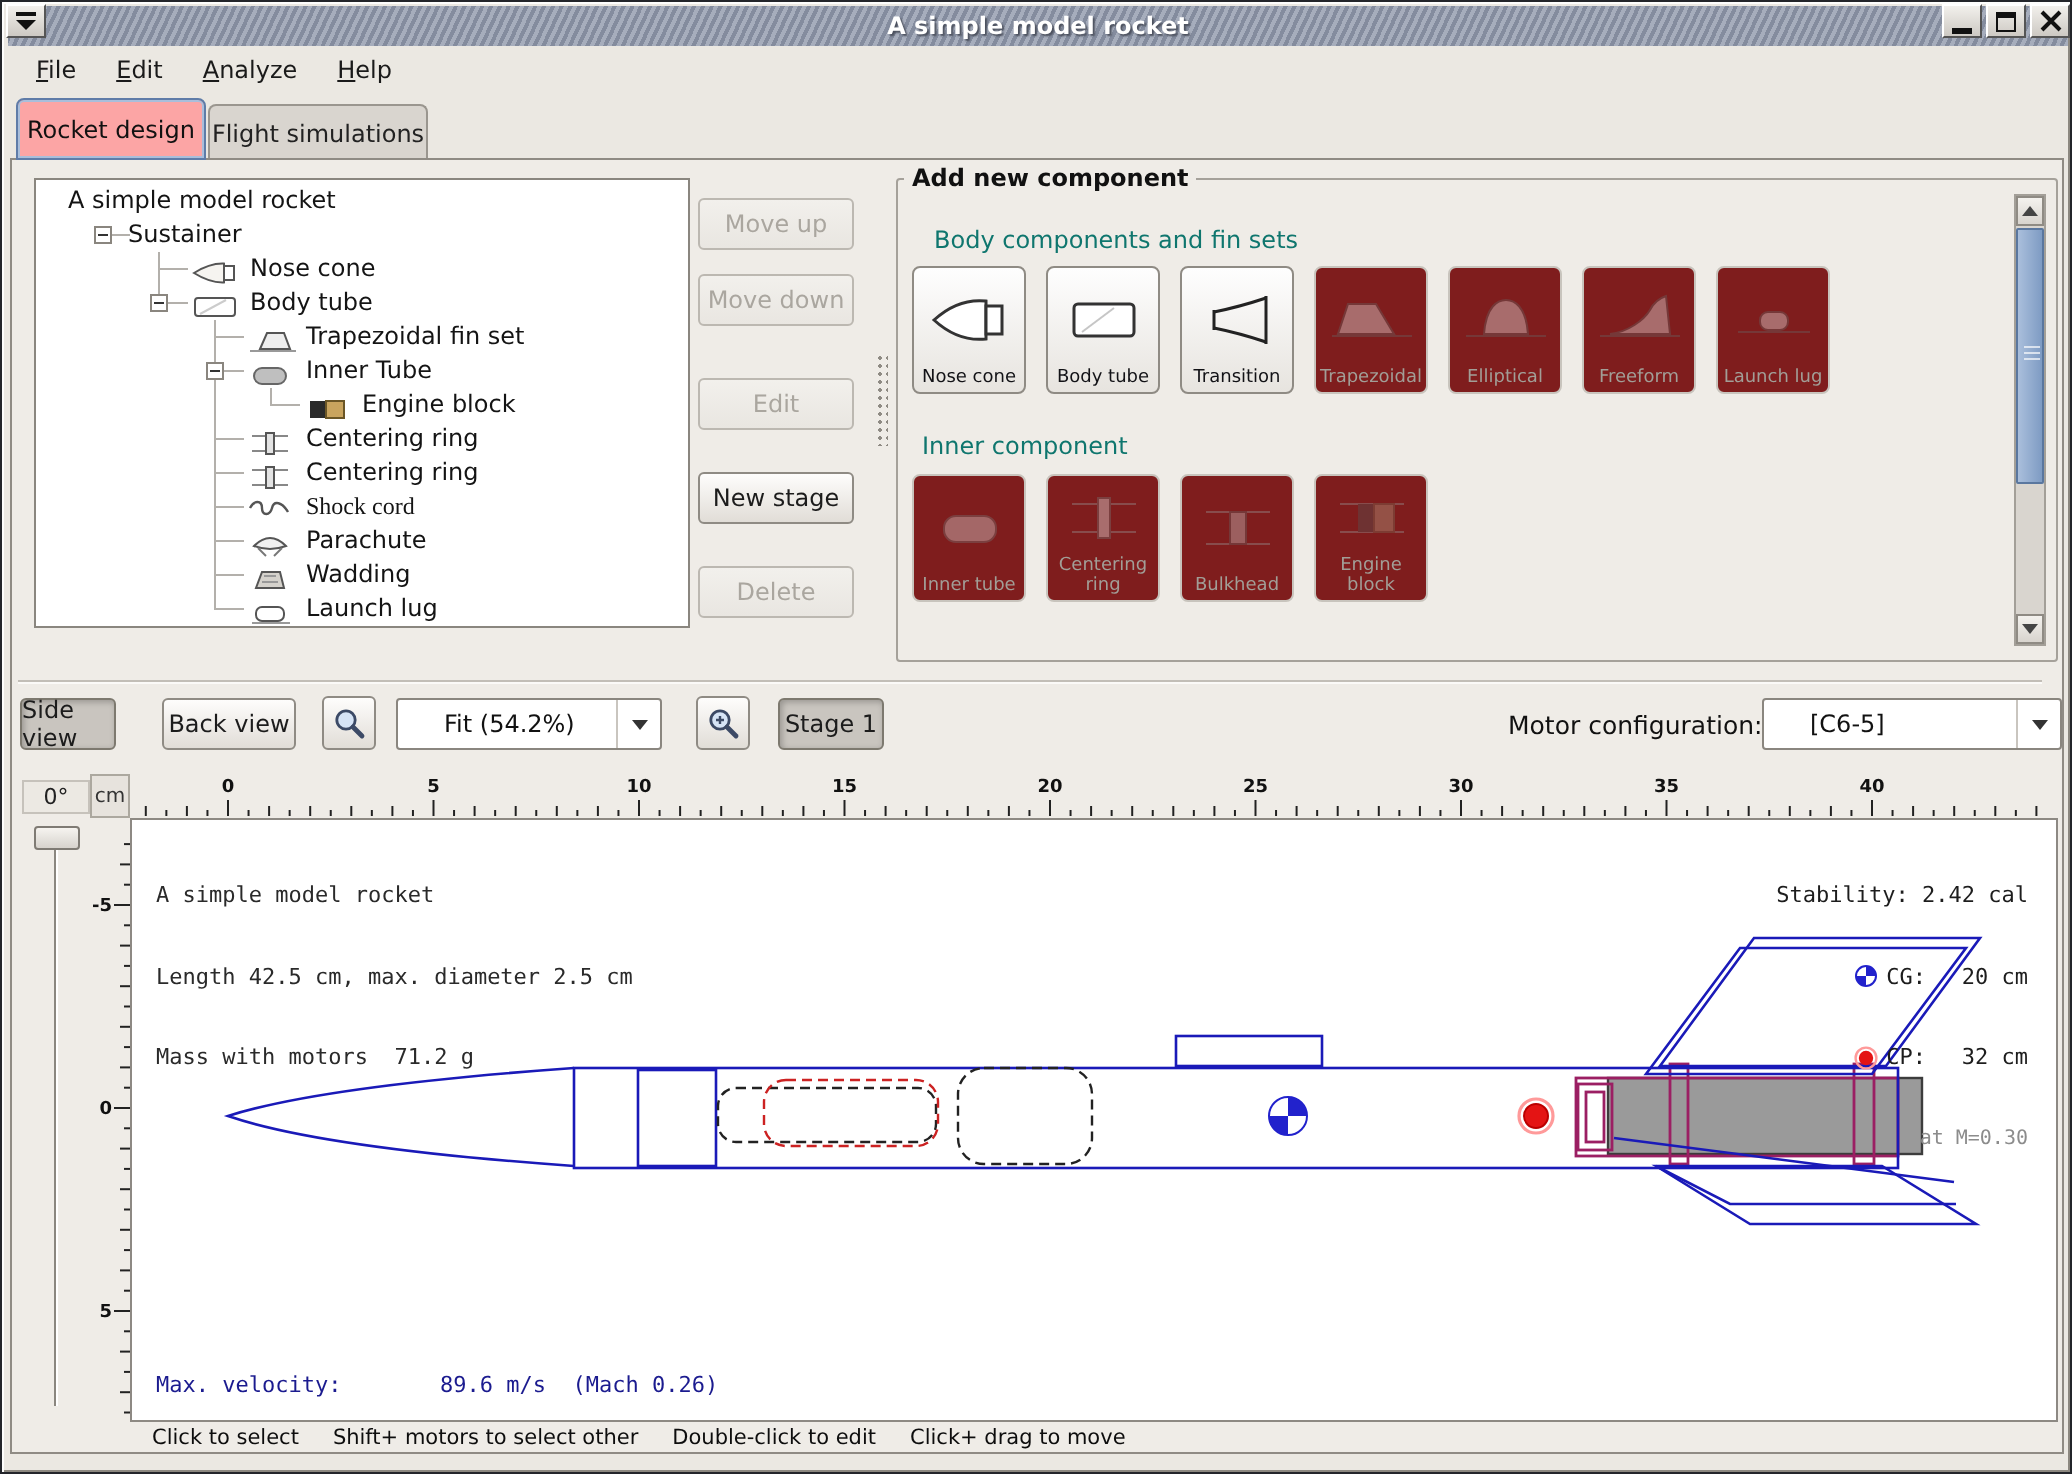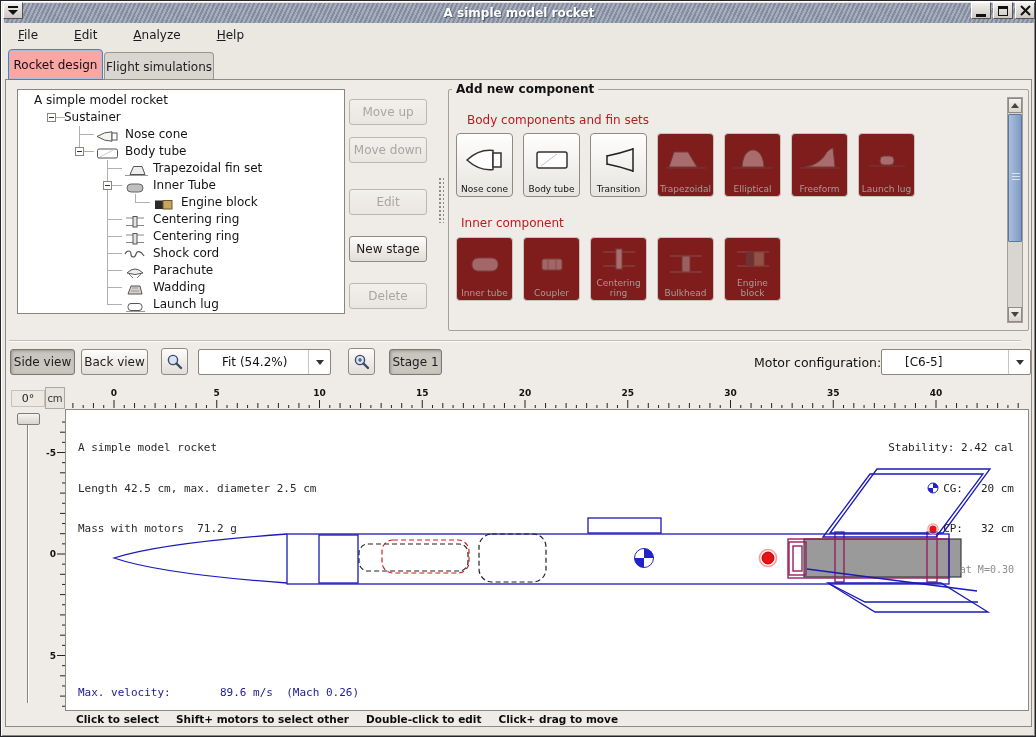--- a/index.html
+++ b/index.html
@@ -10,21 +10,21 @@
   #titlebar{position:absolute;left:3px;top:2px;width:1030px;height:20px;
     background:repeating-linear-gradient(115deg,#a6adbc 0 2px,#848c9e 2px 4px);
     display:flex;align-items:center}
   #title-text{position:absolute;left:0;right:0;text-align:center;color:#fff;font-size:12px;font-weight:bold;text-shadow:1px 1px 1px #4a4f5c}
   .tb-btn{width:20px;height:17px;background:linear-gradient(#f2f0ec,#cdc9c3);border:1px solid #555;border-top-color:#fff;border-left-color:#fff;display:flex;align-items:center;justify-content:center;margin-left:2px}
   #win-menu-btn{position:absolute;left:0;top:1px}
   #tb-right{position:absolute;right:0;top:1px;display:flex}
   .glyph-min{width:10px;height:3px;background:#111;margin-top:9px}
   .glyph-max{width:10px;height:10px;border:1px solid #111;border-top-width:3px}
   
-  #menubar{position:absolute;left:4px;top:23px;width:1028px;height:21px;display:flex;align-items:center;padding-left:4px;gap:18px}
+  #menubar{position:absolute;left:4px;top:23px;width:1028px;height:21px;display:flex;align-items:center;padding-left:4px;gap:2px}
   .menu-item{font-size:12px;color:#1a1a1a;padding:2px 9px}
   .menu-item::first-letter{text-decoration:underline}
   
   .tab{position:absolute;font-size:12px;display:flex;align-items:center;justify-content:center;border-radius:4px 4px 0 0}
   #tab-0{left:7px;top:48px;width:95px;height:31px;background:#fca5a5;border:1px solid #5f7ca8;box-shadow:0 0 0 1px #a9bedb inset;z-index:3;color:#111}
   #tab-1{left:103px;top:51px;width:110px;height:28px;background:#d9d5cf;border:1px solid #9a968f;border-bottom:none;color:#222}
   
   #pane{position:absolute;left:4px;top:78px;width:1027px;height:648px;background:#efece7;border:1px solid #8f8b84;z-index:1}
   
   #tree-box{position:absolute;left:16px;top:88px;width:328px;height:225px;background:#fff;border:1px solid #8a867f;padding-top:2px;overflow:hidden;z-index:2}
@@ -36,21 +36,21 @@
   .tic{position:absolute;width:26px;height:13px}
   
   .btn{background:linear-gradient(#fefdfc,#e1ddd7);border:1px solid #8f8b84;border-radius:3px;color:#1c1c1c;font-size:12px;display:flex;align-items:center;justify-content:center}
   .btn.disabled{color:#aaa69f;border-color:#bcb8b1;background:linear-gradient(#f2f0ec,#e9e6e1)}
   .btn.pressed{background:#c9c5bf;box-shadow:inset 1px 1px 3px rgba(0,0,0,.25);border-color:#7d796f}
   #stage-buttons .btn{position:absolute;left:348px;width:78px;height:26px;z-index:2}
   #grip{position:absolute;left:437px;top:176px;width:6px;height:46px;background:radial-gradient(#8f8b84 32%,transparent 36%) 0 0/4px 4px;z-index:2}
   
   #group{position:absolute;left:447px;top:88px;width:581px;height:242px;border:1px solid #a5a19a;border-radius:2px;z-index:2}
   #group-title{position:absolute;left:451px;top:81px;background:#efece7;padding:0 4px;font-size:12px;font-weight:bold;color:#111;z-index:3}
-  .section-label{position:absolute;font-size:12px;color:#b91c1c;z-index:3}
+  .section-label{position:absolute;font-size:12px;color:#0f766e;z-index:3}
   #sec-label-0{left:466px;top:112px}
   #sec-label-1{left:460px;top:215px}
   .comp-row{position:absolute;display:flex;gap:10px;z-index:3}
   #comp-row-0{left:455px;top:132px}
   #comp-row-1{left:455px;top:236px}
   .comp-btn{width:57px;height:64px;border:1px solid #8f8b84;border-radius:4px;background:linear-gradient(#fefefe,#e7e4df);display:flex;flex-direction:column;align-items:center;padding:2px 1px}
   .comp-btn .ic{flex:1;display:flex;align-items:center}
   .comp-btn .lb{font-size:9px;line-height:10px;text-align:center;color:#121216;white-space:normal}
   .comp-btn.disabled{background:#7f1d1d;border-color:#c8c4bd}
   .comp-btn.disabled .lb{color:#a29e97}
@@ -59,21 +59,21 @@
   #scrollbar{position:absolute;left:1006px;top:96px;width:16px;height:226px;background:#d9d5cf;border:1px solid #a39f98;z-index:4}
   .sb-btn{position:absolute;left:0;width:14px;height:15px;background:linear-gradient(#f4f2ee,#d8d4ce);border:1px solid #8f8b84;display:flex;align-items:center;justify-content:center}
   .arr-up{width:0;height:0;border-left:4px solid transparent;border-right:4px solid transparent;border-bottom:5px solid #444}
   .arr-dn{width:0;height:0;border-left:4px solid transparent;border-right:4px solid transparent;border-top:5px solid #444}
   #sb-thumb{position:absolute;left:0;top:16px;width:14px;height:128px;background:linear-gradient(90deg,#aabfdc,#7e9bc3);border:1px solid #5a779f;border-radius:1px}
   #sb-thumb:after{content:"";position:absolute;left:3px;top:58px;width:8px;height:8px;background:repeating-linear-gradient(#ffffffaa 0 1px,transparent 1px 3px)}
   
   .hr{position:absolute;left:8px;width:1012px;height:2px;border-top:1px solid #c2beb7;border-bottom:1px solid #fbfaf8;z-index:2}
   
   .tool{position:absolute;z-index:2}
-  #btn-side{left:9px;top:348px;width:65px;height:26px}
+  #btn-side{left:9px;top:348px;width:48px;height:26px}
   #btn-back{left:80px;top:348px;width:67px;height:26px}
   #btn-zoomout{left:160px;top:347px;width:27px;height:27px}
   #btn-zoomin{left:347px;top:347px;width:27px;height:27px}
   #combo-fit{left:197px;top:348px;width:133px;height:26px}
   #btn-stage1{left:388px;top:348px;width:53px;height:26px}
   .combo{background:#fff;border:1px solid #8a867f;border-radius:2px;display:flex;align-items:center;z-index:2;position:absolute}
   .combo .cv{flex:1;font-size:12px;padding-left:23px;color:#111;white-space:nowrap}
   .combo .chev{width:22px;align-self:stretch;border-left:1px solid #c9c5bf;display:flex;align-items:center;justify-content:center}
   .chev i{width:0;height:0;border-left:4px solid transparent;border-right:4px solid transparent;border-top:5px solid #333}
   #motor-label{position:absolute;left:753px;top:354px;font-size:12.5px;color:#111;z-index:2}
@@ -89,21 +89,21 @@
   .figtext{position:absolute;font-family:"DejaVu Sans Mono","Liberation Mono",monospace;font-size:11px;line-height:13.5px;white-space:pre}
   #fig-info{left:12px;top:4px;color:#2a2a2a}
   #fig-stab{right:14px;top:4px;color:#1d1d1d;text-align:right}
   #fig-stab .srow{display:flex;justify-content:flex-end;align-items:center;gap:4px}
   #fig-stab .val{display:inline-block;min-width:47px;text-align:right}
   #mach-note{color:#8c8c8c;font-size:10px}
   #fig-flight{left:12px;top:249px;color:#1b1b8f}
   #fig-flight .frow{display:flex}
   #fig-flight .fl{width:142px}
   
-  #hints{position:absolute;left:75px;top:712px;display:flex;gap:17px;font-size:10.5px;font-weight:bold;color:#0d0d0d;z-index:2}
+  #hints{position:absolute;left:75px;top:712px;display:flex;gap:17px;font-size:10.5px;font-weight:normal;color:#0d0d0d;z-index:2}
 </style>
 </head>
 <body>
 
 <div id="win">
 
   <div id="titlebar">
     <div id="title-text">A simple model rocket</div>
   </div>
   <div id="win-menu-btn" class="tb-btn">
@@ -213,21 +213,21 @@
             <rect x="10" y="1.5" width="4" height="10.5" fill="#e3e3e3" stroke="#555"></rect>
           </svg></div>
         <div class="tlb" style="left: 135px;">Centering ring</div>
       </div>
       <div class="trow">
         <div class="tl" style="left: 89px; top: 0px; width: 1px; height: 17px;"></div>
         <div class="tl" style="left: 89px; top: 8px; width: 15px; height: 1px;"></div>
         <div class="tic" style="left: 105px; top: 2px;"><svg width="26" height="13" viewBox="0 0 26 13">
             <path d="M2,5 C4,1 8,1 8,5 C8,9 12,9 13,5 C14,1 18,2 21,7" fill="none" stroke="#555" stroke-width="1.2"></path>
           </svg></div>
-        <div class="tlb" style="left: 135px;">Shock cord</div>
+        <div class="tlb" style="left: 135px; font-family: Liberation Serif, serif;">Shock cord</div>
       </div>
       <div class="trow">
         <div class="tl" style="left: 89px; top: 0px; width: 1px; height: 17px;"></div>
         <div class="tl" style="left: 89px; top: 8px; width: 15px; height: 1px;"></div>
         <div class="tic" style="left: 105px; top: 2px;"><svg width="26" height="13" viewBox="0 0 26 13">
             <path d="M4,7 Q12,-1 20,7 Q12,10 4,7 Z" fill="#f0f0f0" stroke="#555"></path>
             <line x1="6" y1="8" x2="10" y2="12" stroke="#777"></line>
             <line x1="18" y1="8" x2="14" y2="12" stroke="#777"></line>
           </svg></div>
         <div class="tlb" style="left: 135px;">Parachute</div>
@@ -336,30 +336,20 @@
       </div>
     </div>
   <div id="comp-row-1" class="comp-row">
       <div class="comp-btn disabled">
         <div class="ic">
           <svg width="44" height="30" viewBox="0 0 44 30">
             <rect x="9" y="9" width="26" height="13" rx="6" fill="#e0e0e0" stroke="#777"></rect>
           </svg>
         </div>
         <div class="lb">Inner tube</div>
-      </div>
-      <div class="comp-btn disabled">
-        <div class="ic">
-          <svg width="44" height="30" viewBox="0 0 44 30">
-            <rect x="12" y="10" width="20" height="11" rx="2" fill="#ddd" stroke="#777"></rect>
-            <line x1="18" y1="10" x2="18" y2="21" stroke="#999"></line>
-            <line x1="26" y1="10" x2="26" y2="21" stroke="#999"></line>
-          </svg>
-        </div>
-        <div class="lb">Coupler</div>
       </div>
       <div class="comp-btn disabled">
         <div class="ic">
           <svg width="44" height="30" viewBox="0 0 44 30">
             <line x1="6" y1="8" x2="38" y2="8" stroke="#999"></line>
             <line x1="6" y1="22" x2="38" y2="22" stroke="#999"></line>
             <rect x="19" y="5" width="6" height="20" fill="#eee" stroke="#777"></rect>
           </svg>
         </div>
         <div class="lb">Centering ring</div>

